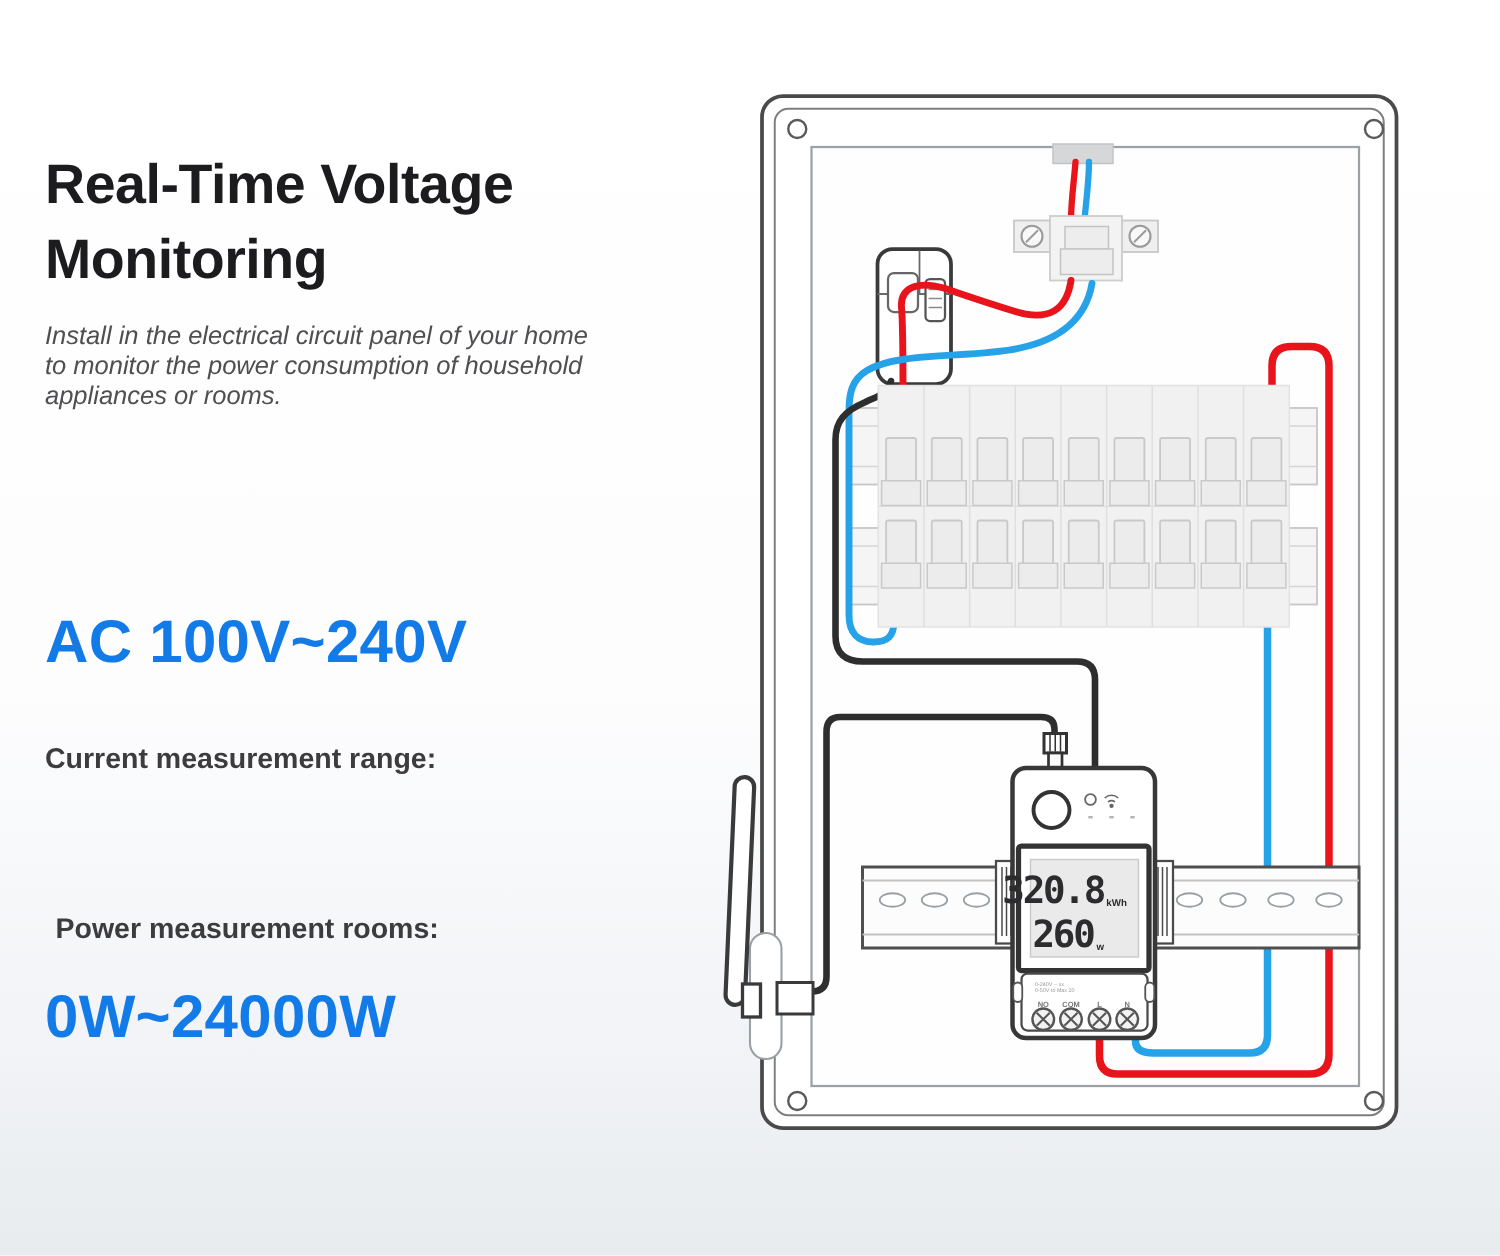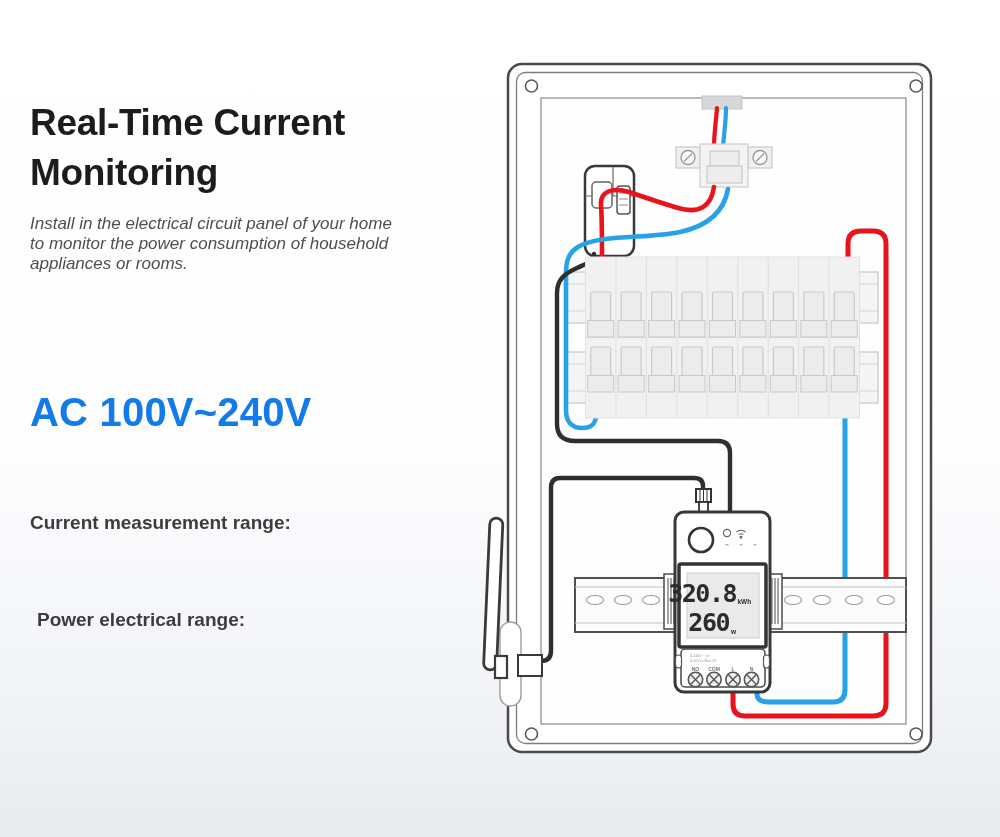--- a/index.html
+++ b/index.html
@@ -12,47 +12,48 @@
     position:absolute;left:30px;top:98px;
     font-size:37px;line-height:50px;font-weight:700;color:#1c1c1e;
     letter-spacing:-0.3px;white-space:pre-line;
   }
   .hero-desc{
     position:absolute;left:30px;top:214px;
     font-size:17px;line-height:19.8px;color:#4f4f51;white-space:pre-line;font-style:italic;
   }
   .spec{position:absolute;left:30px;}
   .spec-1{top:381px;}
-  .spec-2{top:512px;}
+  .spec-2{top:496px;}
   .spec-3{top:609px;}
   .spec .lbl{font-size:19px;font-weight:700;color:#3c3c3e;line-height:22px;}
   .spec-3 .lbl{margin-left:7px;}
-  .spec .val{font-size:40px;font-weight:700;color:#127be8;line-height:44px;margin-top:9px;letter-spacing:0.2px;}
+  .spec .val{font-size:40px;font-weight:700;color:#127be8;line-height:44px;margin-top:25px;letter-spacing:0.2px;}
   svg{position:absolute;left:0;top:0;}
   svg text{font-family:"Liberation Sans","DejaVu Sans",sans-serif;}
   .lcd-digits{font-family:"DejaVu Sans Mono",monospace;font-weight:bold;fill:#2c2c2e;letter-spacing:-1.5px;}
   .lcd-unit{font-weight:bold;fill:#2c2c2e;}
 </style>
 </head>
 <body>
 
-<div class="hero-title">Real-Time Current
+<div class="hero-title">Real-Time Voltage
 Monitoring</div>
 <div class="hero-desc">Install in the electrical circuit panel of your home
 to monitor the power consumption of household
 appliances or rooms.</div>
 
 <div class="spec spec-1">
   <div class="val">AC 100V~240V</div>
 </div>
 <div class="spec spec-2">
   <div class="lbl">Current measurement range:</div>
 </div>
 <div class="spec spec-3">
-  <div class="lbl">Power electrical range:</div>
+  <div class="lbl">Power measurement rooms:</div>
+  <div class="val">0W~24000W</div>
 </div>
 
 <svg width="1000" height="837" viewBox="0 0 1000 837">
 
   <g>
     <rect x="508" y="64" width="423" height="688" rx="14" fill="#ffffff" stroke="#4a4a4a" stroke-width="2.5"></rect>
     <rect x="516.5" y="72.5" width="406" height="671" rx="9" fill="none" stroke="#7d7d7d" stroke-width="1.3"></rect>
     <circle cx="531.5" cy="86" r="6" fill="#ffffff" stroke="#5a5a5a" stroke-width="1.6"></circle>
     <circle cx="916" cy="86" r="6" fill="#ffffff" stroke="#5a5a5a" stroke-width="1.6"></circle>
     <circle cx="531.5" cy="734" r="6" fill="#ffffff" stroke="#5a5a5a" stroke-width="1.6"></circle>

